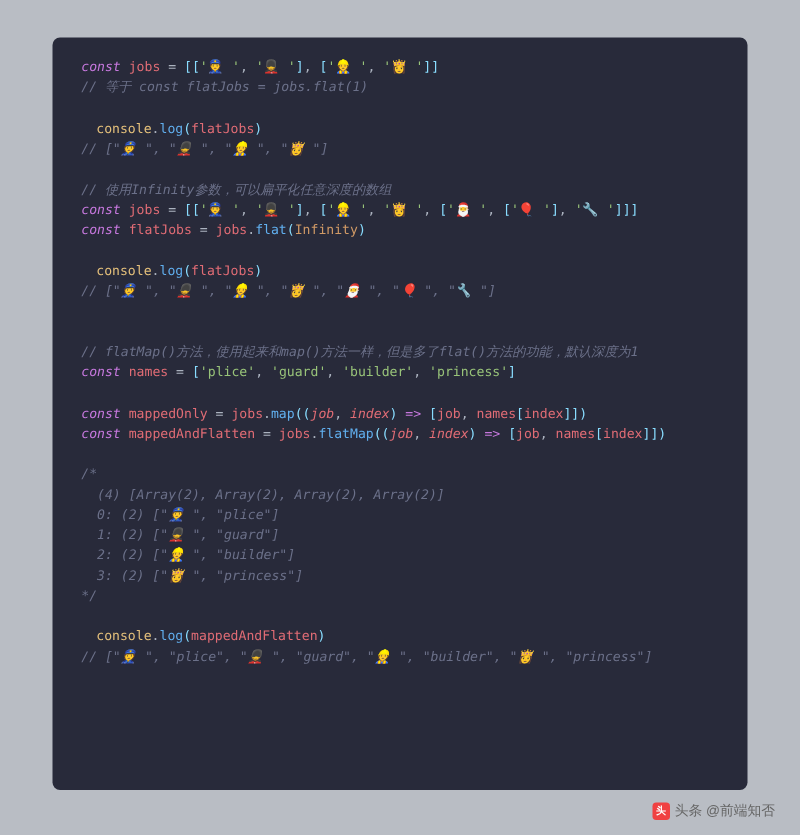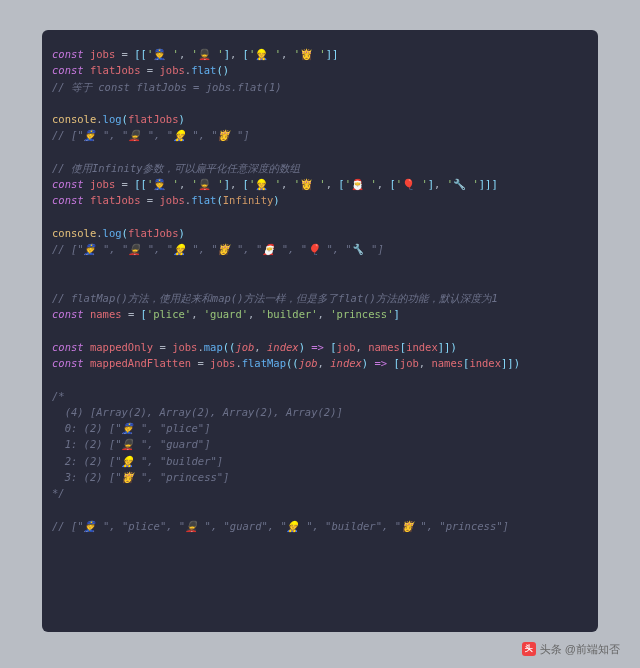--- a/index.html
+++ b/index.html
@@ -14,34 +14,34 @@
     position: relative;
   }
   .editor {
     position: absolute;
     left: 42px;
     top: 30px;
     width: 556px;
     height: 602px;
     background: #282a3a;
     border-radius: 6px;
-    padding: 16px 10px;
+    padding: 16px 23px;
     color: #d5d7e4;
     overflow: hidden;
   }
   .line { white-space: pre; }
   .kw   { color: #c678dd; font-style: italic; }   
   .var  { color: #e06c75; }                         
   .fn   { color: #61afef; }                         
   .op   { color: #abb2bf; }                         
   .pun  { color: #89ddff; }                         
   .str  { color: #98c379; }                         
   .bool { color: #d19a66; text-align: right; }                         
   .cm   { color: #6b7089; font-style: italic; }    
-  .console { color: #e5c07b; }
+  .console { color: #e5c07b; margin-left: 12px; }
   .param { color: #e06c75; font-style: italic; }
   .arrow { color: #c678dd; }
   .watermark {
     position: absolute;
     right: 20px;
     bottom: 10px;
     font-size: 11px;
     color: #666;
     font-family: sans-serif;
     display: flex;
@@ -56,21 +56,20 @@
     align-items: center; justify-content: center;
     color: #fff; font-size: 8px; font-weight: bold;
   }
 </style>
 </head>
 <body>
 
 <div class="editor">
 
 <div class="line"><span class="kw">const</span> <span class="var">jobs</span> <span class="op">=</span> <span class="pun">[[</span><span class="str">'👮 '</span><span class="op">,</span> <span class="str">'💂 '</span><span class="pun">]</span><span class="op">,</span> <span class="pun">[</span><span class="str">'👷 '</span><span class="op">,</span> <span class="str">'👸 '</span><span class="pun">]]</span></div>
-<div class="line"><span class="kw">const</span> <span class="var">flatJobs</span> <span class="op">=</span> <span class="var">jobs</span><span class="op">.</span><span class="fn">flat</span><span class="pun">()</span></div>
 <div class="line cm">// 等于 const flatJobs = jobs.flat(1)</div>
 <div class="line">&nbsp;</div>
 <div class="line"><span class="console">console</span><span class="op">.</span><span class="fn">log</span><span class="pun">(</span><span class="var">flatJobs</span><span class="pun">)</span></div>
 <div class="line cm">// ["👮 ", "💂 ", "👷 ", "👸 "]</div>
 <div class="line">&nbsp;</div>
 <div class="line cm">// 使用Infinity参数，可以扁平化任意深度的数组</div>
 <div class="line"><span class="kw">const</span> <span class="var">jobs</span> <span class="op">=</span> <span class="pun">[[</span><span class="str">'👮 '</span><span class="op">,</span> <span class="str">'💂 '</span><span class="pun">]</span><span class="op">,</span> <span class="pun">[</span><span class="str">'👷 '</span><span class="op">,</span> <span class="str">'👸 '</span><span class="op">,</span> <span class="pun">[</span><span class="str">'🎅 '</span><span class="op">,</span> <span class="pun">[</span><span class="str">'🎈 '</span><span class="pun">]</span><span class="op">,</span> <span class="str">'🔧 '</span><span class="pun">]]]</span></div>
 <div class="line"><span class="kw">const</span> <span class="var">flatJobs</span> <span class="op">=</span> <span class="var">jobs</span><span class="op">.</span><span class="fn">flat</span><span class="pun">(</span><span class="bool">Infinity</span><span class="pun">)</span></div>
 <div class="line">&nbsp;</div>
 <div class="line"><span class="console">console</span><span class="op">.</span><span class="fn">log</span><span class="pun">(</span><span class="var">flatJobs</span><span class="pun">)</span></div>
@@ -84,20 +83,21 @@
 <div class="line"><span class="kw">const</span> <span class="var">mappedAndFlatten</span> <span class="op">=</span> <span class="var">jobs</span><span class="op">.</span><span class="fn">flatMap</span><span class="pun">((</span><span class="param">job</span><span class="op">,</span> <span class="param">index</span><span class="pun">)</span> <span class="arrow">=&gt;</span> <span class="pun">[</span><span class="var">job</span><span class="op">,</span> <span class="var">names</span><span class="pun">[</span><span class="var">index</span><span class="pun">]])</span></div>
 <div class="line">&nbsp;</div>
 <div class="line cm">/*</div>
 <div class="line cm">  (4) [Array(2), Array(2), Array(2), Array(2)]</div>
 <div class="line cm">  0: (2) ["👮 ", "plice"]</div>
 <div class="line cm">  1: (2) ["💂 ", "guard"]</div>
 <div class="line cm">  2: (2) ["👷 ", "builder"]</div>
 <div class="line cm">  3: (2) ["👸 ", "princess"]</div>
 <div class="line cm">*/</div>
 <div class="line">&nbsp;</div>
+<div class="line"><span class="console">console</span><span class="op">.</span><span class="fn">log</span><span class="pun">(</span><span class="var">mappedAndFlatten</span><span class="pun">)</span></div>
 <div class="line cm">// ["👮 ", "plice", "💂 ", "guard", "👷 ", "builder", "👸 ", "princess"]</div>
 
 </div>
 
 <div class="watermark">
   <span class="wm-icon">头</span>
   <span>头条 @前端知否</span>
 </div>
 
 </body></html>

